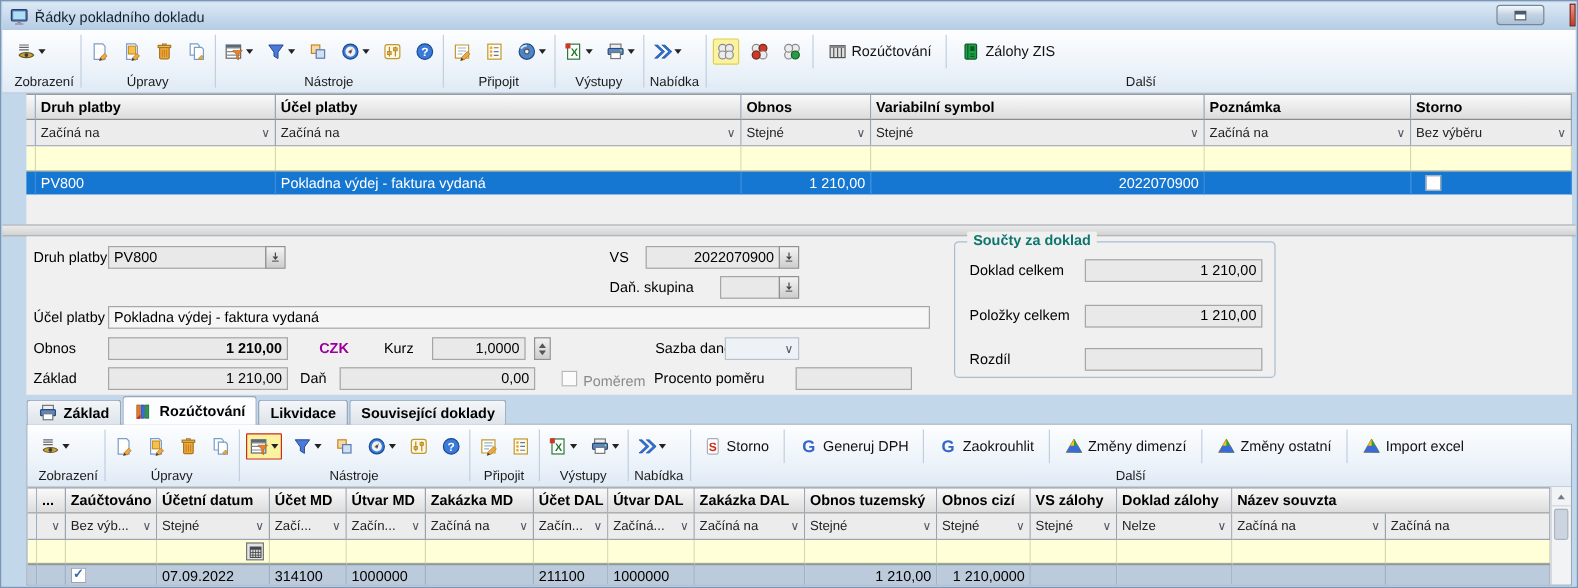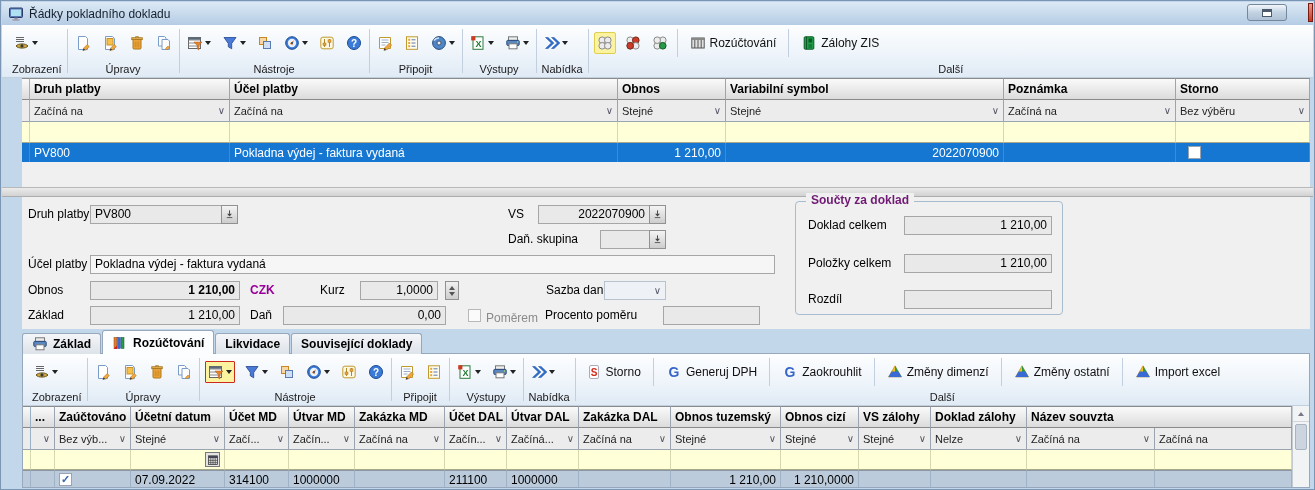--- a/index.html
+++ b/index.html
@@ -55,21 +55,21 @@
 .rt{text-align:right}
 .b{font-weight:bold}
 .lkbtn{position:absolute;width:17px;height:19px;background:linear-gradient(#f4f4f4,#cdcdcd);border:1px solid #919191;display:flex;align-items:center;justify-content:center}
 .spin{position:absolute;width:14px;height:19px;background:linear-gradient(#f0f0f0,#cecece);border:1px solid #919191;display:flex;flex-direction:column;align-items:center;justify-content:center;gap:2px}
 .up{width:0;height:0;border-left:3px solid transparent;border-right:3px solid transparent;border-bottom:4px solid #555}
 .dn{width:0;height:0;border-left:3px solid transparent;border-right:3px solid transparent;border-top:4px solid #555}
 .combo{position:absolute;height:19px;background:#eef2f6;border:1px solid #b6c2ce;display:flex;align-items:center;padding:0 4px;color:#9ab0c4}
 .dis{color:#8a8a8a}
 .cur{color:#990099;font-weight:bold}
 .gbox{position:absolute;left:773px;top:4px;width:268px;height:114px;border:1px solid #a8bcd0;border-radius:4px}
-.gtitle{position:absolute;left:10px;top:-9px;background:#f0f0f0;padding:0 5px;font-weight:bold;color:#701a75}
+.gtitle{position:absolute;left:10px;top:-9px;background:#f0f0f0;padding:0 5px;font-weight:bold;color:#0f766e}
 
 .tabs{position:absolute;left:21px;top:329px;height:24px;display:flex;align-items:flex-end;z-index:5}
 .tab{display:flex;align-items:center;gap:5px;font-weight:bold;border:1px solid #98a8bc;border-bottom:none;border-radius:3px 3px 0 0;padding:0 9px;height:21px;background:linear-gradient(#f4f6f8,#dde3ea);margin-right:1px;white-space:nowrap}
 .tab.active{height:24px;background:#fcfdfe;position:relative;z-index:6}
 .tabpage{position:absolute;left:21px;top:352px;width:1288px;height:135px;border:1px solid #98a8bc;background:#f0f0f0}
 .tb2{position:absolute;left:0;right:0;top:0;height:52px;padding-left:4px}
 .g2wrap{position:absolute;left:0;right:17px;top:52px;bottom:0;overflow:hidden}
 .calbtn{margin-left:auto;width:15px;height:15px;background:#e4e4e4;border:1px solid #777;display:flex;align-items:center;justify-content:center;padding:0}
 .sb{position:absolute;right:0;top:52px;bottom:0;width:17px;background:#f2f3f5;border-left:1px solid #c4cad2}
 .sbup{height:16px;border-bottom:1px solid #d2d6dc;display:flex;align-items:center;justify-content:center}
@@ -436,21 +436,21 @@
           <polygon points="4.5,7 11.5,7 8,11" fill="#444"></polygon>
           <path d="M4 12.5h8" stroke="#444" stroke-width="1.2"></path>
         </svg>
       </span>
 
     <span class="lab" style="left:6px;top:58px">Účel platby</span>
     <span class="fld fldw" style="left:68px;top:58px;width:685px">Pokladna výdej - faktura vydaná</span>
 
     <span class="lab" style="left:6px;top:84px">Obnos</span>
     <span class="fld rt b" style="left:68px;top:84px;width:150px">1 210,00</span>
-    <span class="lab cur" style="left:228px;top:84px">CZK</span>
+    <span class="lab cur" style="left:244px;top:84px">CZK</span>
     <span class="lab" style="left:298px;top:84px">Kurz</span>
     <span class="fld rt" style="left:338px;top:84px;width:78px">1,0000</span>
     <span class="spin" style="left:423px;top:84px">
         <span class="up"></span>
         <span class="dn"></span>
       </span>
     <span class="lab" style="left:524px;top:84px">Sazba daně</span>
     <span class="combo" style="left:582px;top:84px;width:62px">
         <span></span>
         <span class="fch">∨</span>

